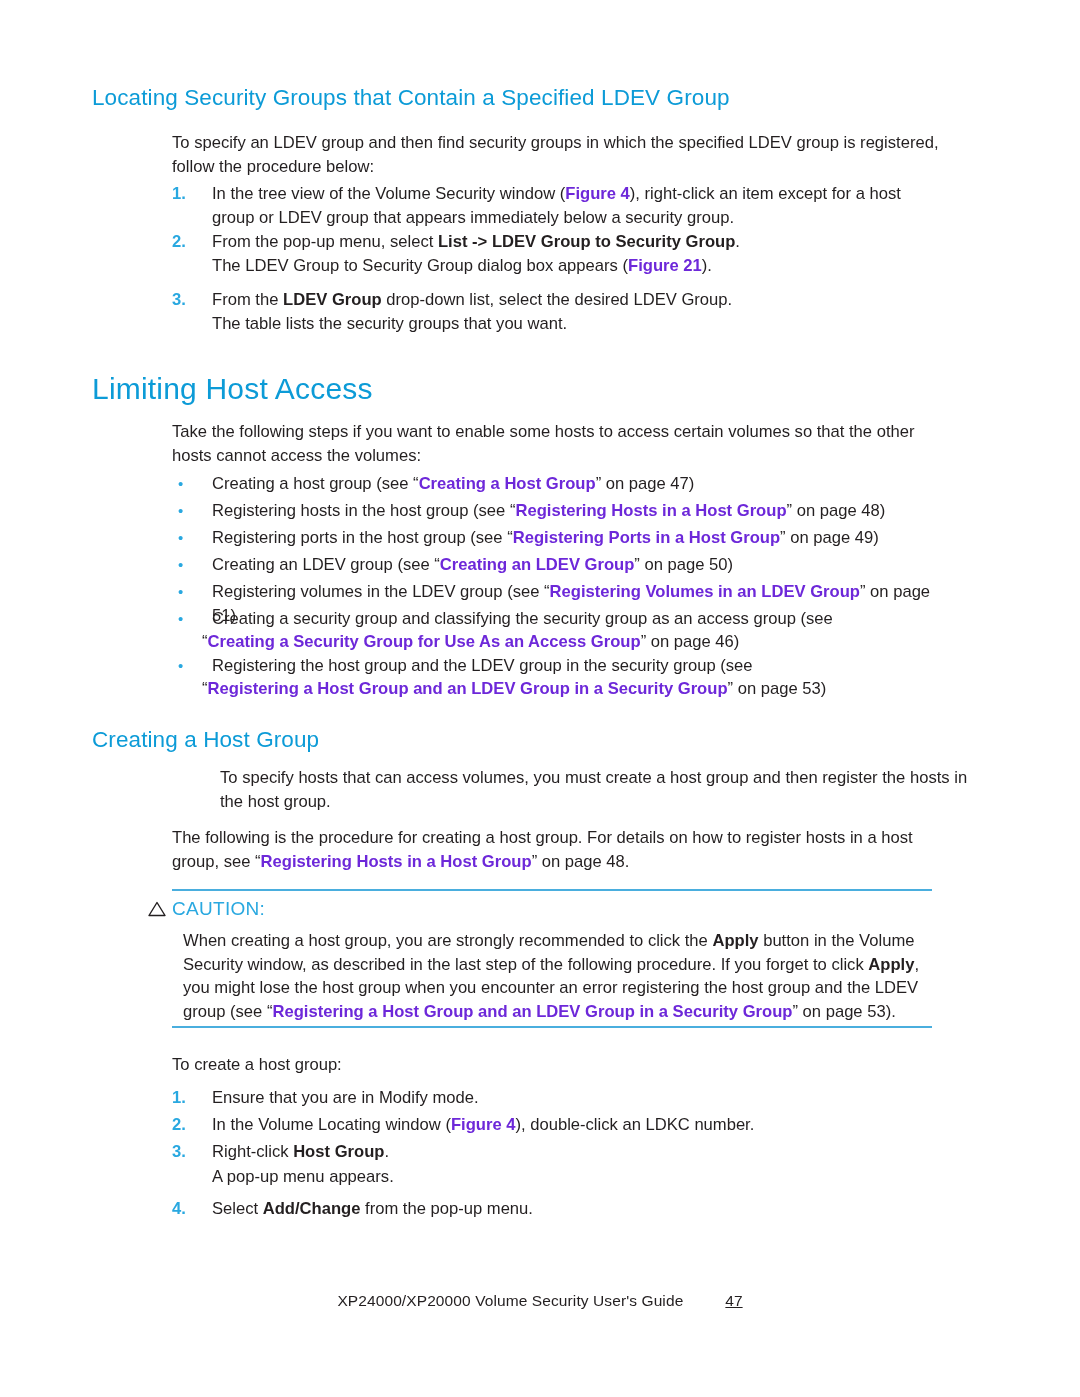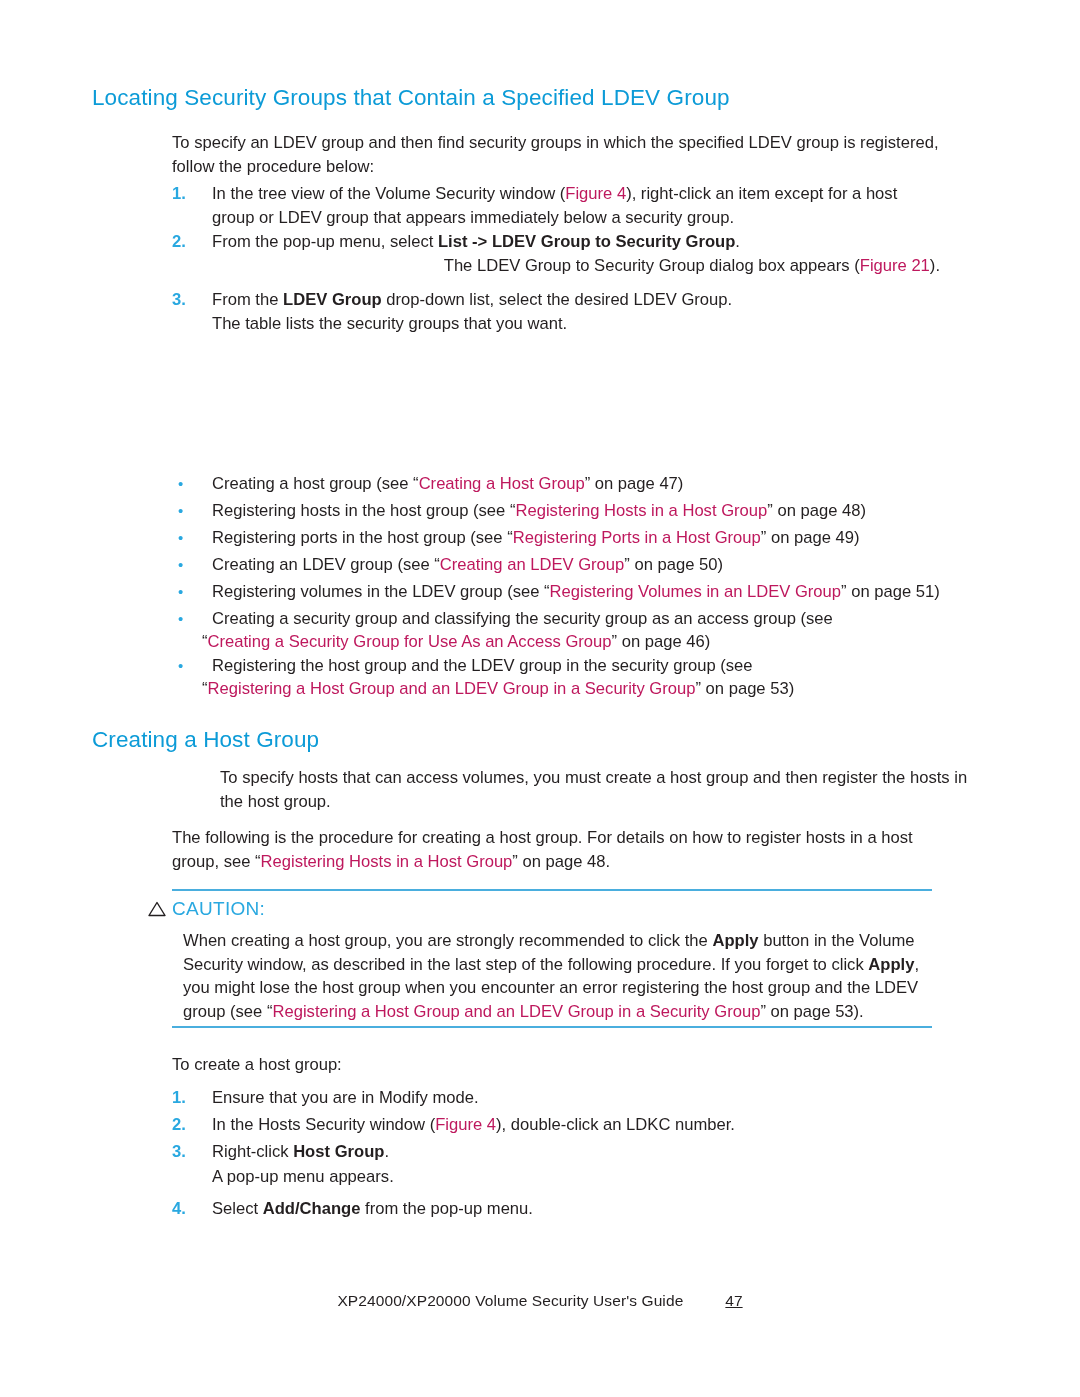--- a/index.html
+++ b/index.html
@@ -46,21 +46,21 @@
   .para {
     position: absolute;
     left: 172px;
     width: 768px;
     font-size: 16.6px;
     line-height: 23.5px;
     color: #231f20;
     text-align: left;
   }
 
-  .lnk { color: #be185d; }
+  .lnk { color: #6d28d9; font-weight: bold; }
   .bold { font-weight: bold; }
 
   
   .nitem {
     position: absolute;
     left: 172px;
     width: 768px;
     font-size: 16.6px;
     line-height: 23.5px;
   }
@@ -172,29 +172,31 @@
 
   <div class="nitem" style="top:182px;">
     <span class="num">1.</span>
     <span class="ntxt"><span>In the tree view of the Volume Security window (</span><span class="lnk">Figure 4</span><span>), right-click an item except for a host group or LDEV group that appears immediately below a security group.</span></span>
   </div>
 
   <div class="nitem" style="top:230px;">
     <span class="num">2.</span>
     <span class="ntxt"><span>From the pop-up menu, select </span><span class="bold">List -&gt; LDEV Group to Security Group</span><span>.</span></span>
   </div>
-  <div class="nsub" style="top:254px;text-align:right;"><span>The LDEV Group to Security Group dialog box appears (</span><span class="lnk">Figure 21</span><span>).</span></div>
+  <div class="nsub" style="top:254px;"><span>The LDEV Group to Security Group dialog box appears (</span><span class="lnk">Figure 21</span><span>).</span></div>
 
   <div class="nitem" style="top:288px;">
     <span class="num">3.</span>
     <span class="ntxt"><span>From the </span><span class="bold">LDEV Group</span><span> drop-down list, select the desired LDEV Group.</span></span>
   </div>
   <div class="nsub" style="top:312px;">The table lists the security groups that you want.</div>
 
-
+  <div class="h1" style="top:372px;">Limiting Host Access</div>
+
+  <div class="para" style="top:420px;">Take the following steps if you want to enable some hosts to access certain volumes so that the other hosts cannot access the volumes:</div>
 
   <div class="bitem" style="top:472px;">
     <span class="bul">•</span>
     <span class="btxt"><span>Creating a host group (see “</span><span class="lnk">Creating a Host Group</span><span>” on page 47)</span></span>
   </div>
 
   <div class="bitem" style="top:499px;">
     <span class="bul">•</span>
     <span class="btxt"><span>Registering hosts in the host group (see “</span><span class="lnk">Registering Hosts in a Host Group</span><span>” on page 48)</span></span>
   </div>
@@ -246,21 +248,21 @@
 
   <div class="para" style="top:1053px;">To create a host group:</div>
 
   <div class="nitem" style="top:1086px;">
     <span class="num">1.</span>
     <span class="ntxt">Ensure that you are in Modify mode.</span>
   </div>
 
   <div class="nitem" style="top:1113px;">
     <span class="num">2.</span>
-    <span class="ntxt"><span>In the Hosts Security window (</span><span class="lnk">Figure 4</span><span>), double-click an LDKC number.</span></span>
+    <span class="ntxt"><span>In the Volume Locating window (</span><span class="lnk">Figure 4</span><span>), double-click an LDKC number.</span></span>
   </div>
 
   <div class="nitem" style="top:1140px;">
     <span class="num">3.</span>
     <span class="ntxt"><span>Right-click </span><span class="bold">Host Group</span><span>.</span></span>
   </div>
   <div class="nsub" style="top:1165px;">A pop-up menu appears.</div>
 
   <div class="nitem" style="top:1197px;">
     <span class="num">4.</span>

